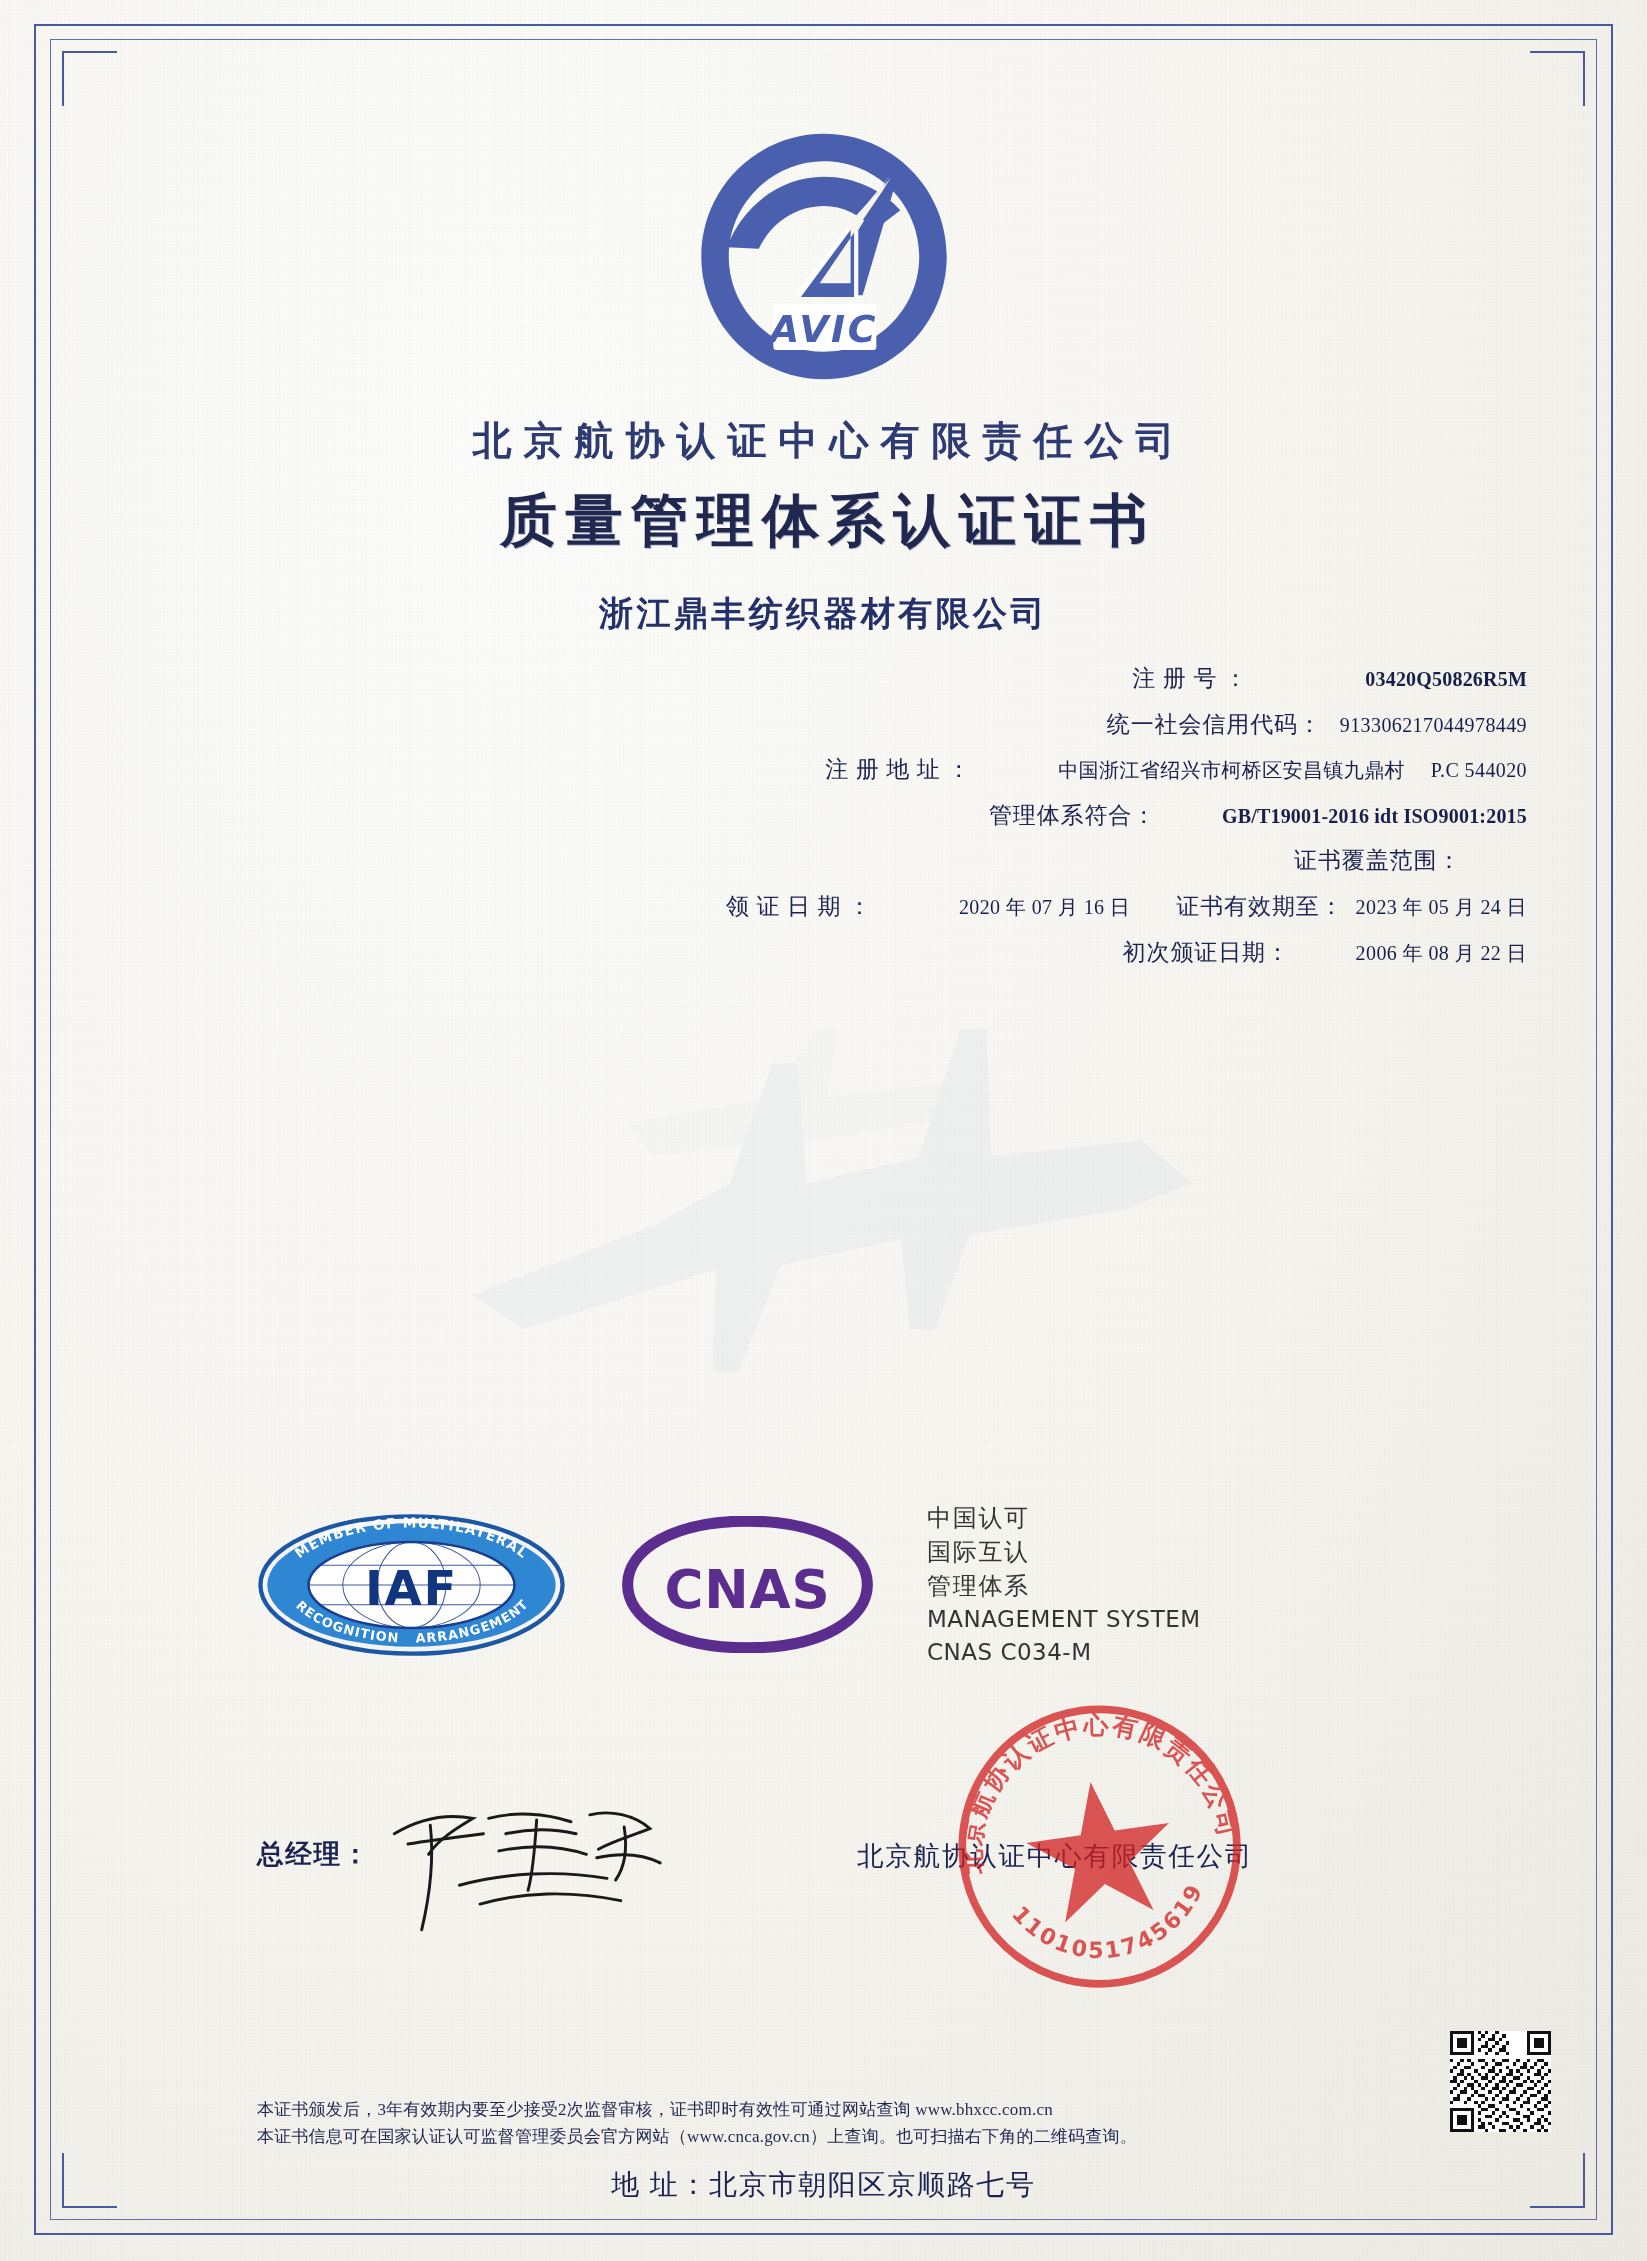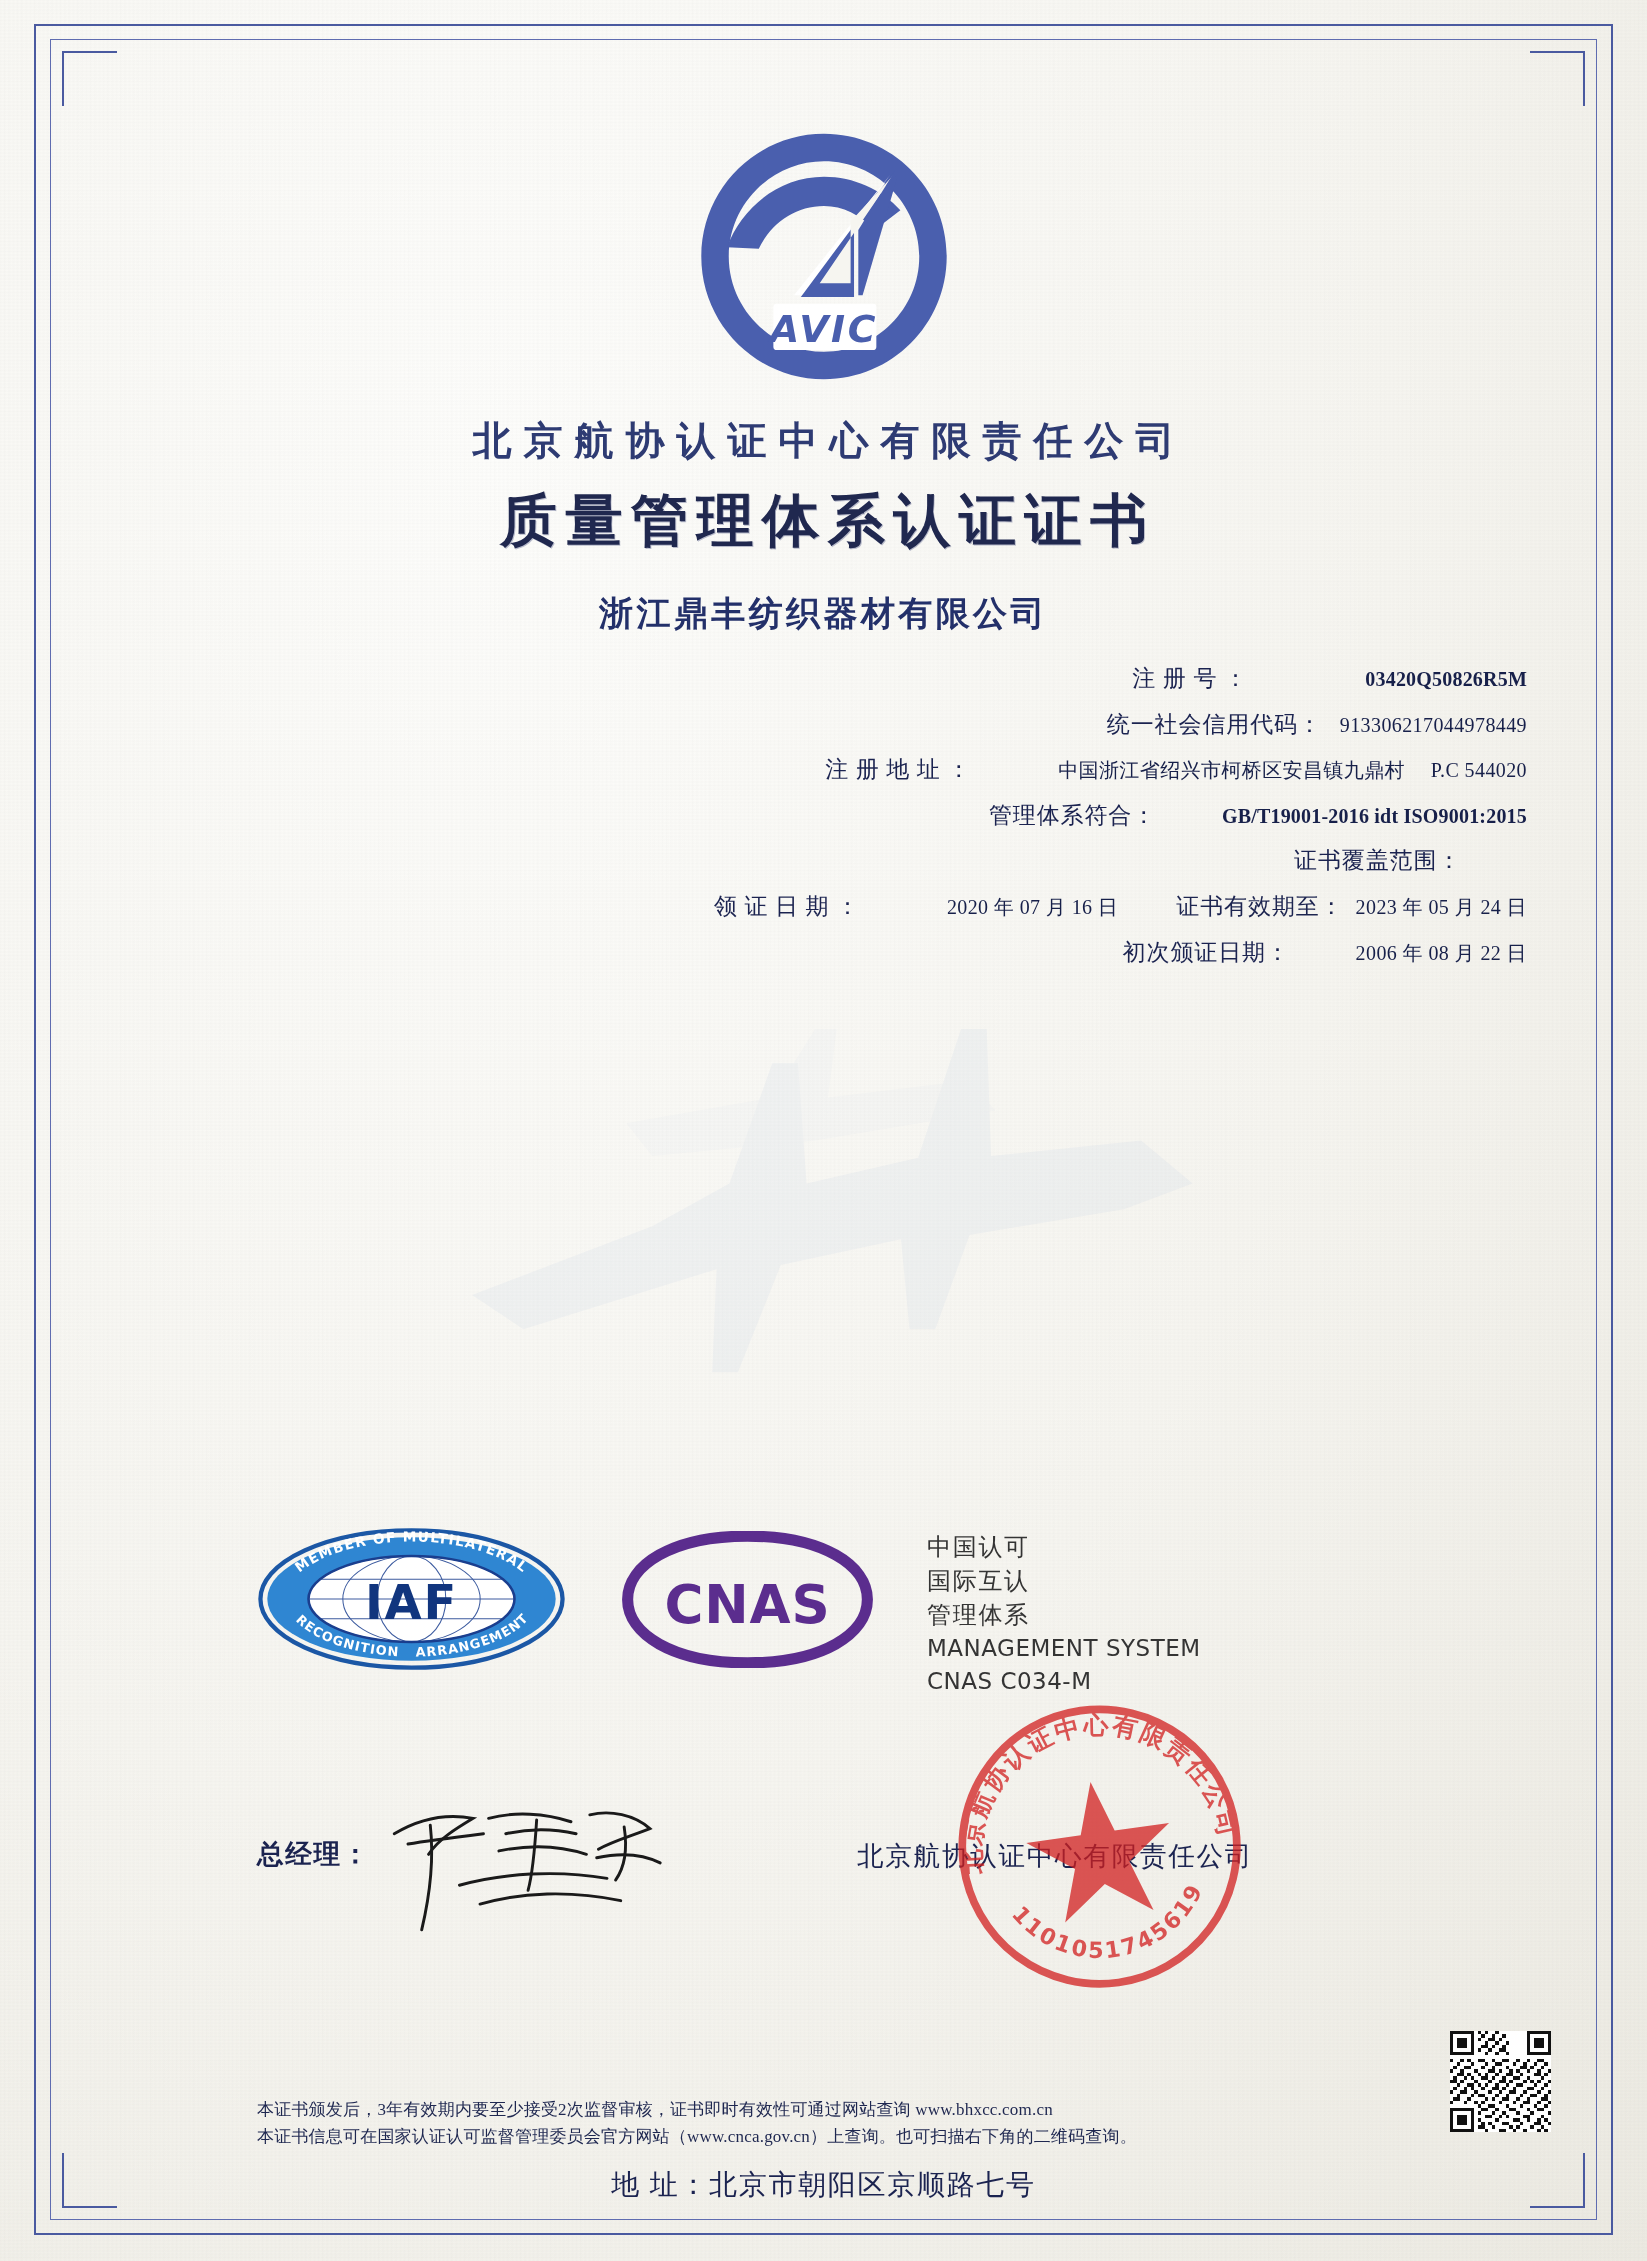--- a/index.html
+++ b/index.html
@@ -139,21 +139,21 @@
     white-space: nowrap;
   }
   .value {
     color: #17204a;
     font-size: 20px;
     letter-spacing: 0.4px;
   }
   .value.bold { font-weight: 700; letter-spacing: 0.2px; }
   .row .value.scope { letter-spacing: 0.9px; }
   .inline-label {
-    margin-left: 58px;
+    margin-left: 46px;
     margin-right: 12px;
     white-space: nowrap;
     letter-spacing: 0.9px;
   }
 
   
   .marks {
     position: absolute;
     left: 257px;
     top: 1501px;
@@ -161,21 +161,20 @@
     display: flex;
     align-items: center;
   }
   .iaf-logo { width: 309px; height: 146px; position: relative; }
   .cnas-logo { width: 257px; height: 137px; margin-left: 53px; position: relative; }
   .cnas-text {
     margin-left: 51px;
     color: #343434;
     font-family: "DejaVu Sans", "Liberation Sans", sans-serif;
     line-height: 1.42;
-    margin-top: 29px;
   }
   .cnas-text div { font-size: 24px; letter-spacing: 1.7px; }
   .cnas-text .en { font-size: 23px; letter-spacing: 0.5px; }
 
   
   .sign-area {
     position: absolute;
     left: 257px;
     top: 1793px;
     width: 1167px;

